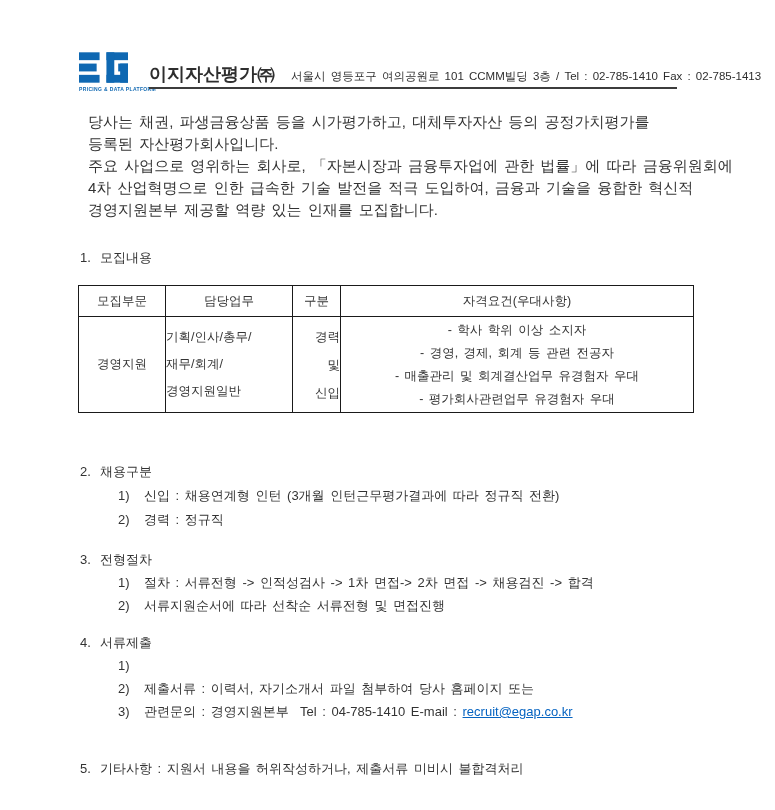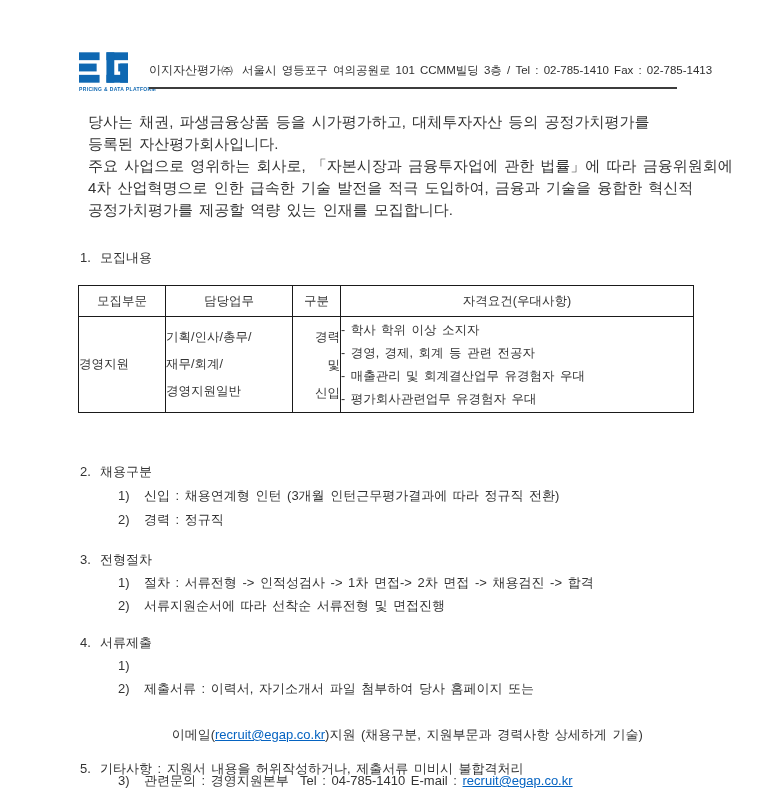--- a/index.html
+++ b/index.html
@@ -6,21 +6,21 @@
   body { font-family:"Liberation Sans","DejaVu Sans",sans-serif; color:#333333; }
   .page { position:relative; width:775px; height:810px; background:#ffffff; overflow:hidden; }
 
   
   .logo-svg { position:absolute; left:79px; top:52px; width:49px; height:31px; }
   .logo-svg rect { fill:#0F68B2; }
   .logo-tagline { position:absolute; left:79px; top:86px; font-size:5px; font-weight:bold;
                   color:#0F68B2; letter-spacing:0.35px; white-space:nowrap; }
   .company-line { position:absolute; left:149px; top:62px; font-size:11.5px; white-space:nowrap;
                   color:#2e2e2e; word-spacing:2px; }
-  .company-bold { font-weight:normal; font-size:12px; margin-right:9px; }
+  .company-bold { font-weight:bold; font-size:18px; margin-right:16px; }
   .header-rule { position:absolute; left:149px; top:87px; width:528px; height:2px; background:#3c3c3c; }
 
   
   .intro { position:absolute; left:88px; top:111px; font-size:15px; line-height:22px;
            word-spacing:2px; white-space:nowrap; }
 
   
   .section { position:absolute; left:80px; font-size:13px; line-height:23px; word-spacing:2px; }
   .sec-row { display:flex; align-items:flex-start; white-space:pre-wrap; }
   .sec-num { width:20px; flex:none; }
@@ -31,24 +31,24 @@
 
   .link { color:#0563C1; text-decoration:underline; cursor:pointer; }
 
   
   .doc-table { position:absolute; left:78px; top:285px; width:615px; border-collapse:collapse;
                table-layout:fixed; font-size:12.5px; color:#333; word-spacing:2px; }
   .doc-table th, .doc-table td { border:1.5px solid #1a1a1a; font-weight:normal; padding:0; vertical-align:middle; }
   .doc-table thead tr { height:31px; }
   .doc-table tbody tr { height:96px; }
   .th-cell { text-align:center;margin-top:48px; }
-  .cell-center { text-align:left;margin-left:31px; }
+  .cell-center { text-align:center;margin-left:31px; }
   .cell-duties { text-align:left; padding-left:11px; line-height:27px; }
   .cell-cat { text-align:right; line-height:28px; }
-  .cell-req { text-align:left; padding-left:13px; line-height:23px; }
+  .cell-req { text-align:center; padding-left:13px; line-height:23px; }
 </style>
 </head>
 <body>
 
 <div class="page">
 
   <svg class="logo-svg" viewBox="0 0 50 31" aria-hidden="true">
     <rect x="0" y="0" width="21" height="8"></rect>
     <rect x="0" y="11.5" width="18" height="8"></rect>
     <rect x="0" y="23" width="21" height="8"></rect>
@@ -63,21 +63,21 @@
   <div class="company-line">
     <span class="company-bold">이지자산평가㈜</span><span>서울시 영등포구 여의공원로 101 CCMM빌딩 3층 / Tel : 02-785-1410 Fax : 02-785-1413</span>
   </div>
   <div class="header-rule"></div>
 
   <div class="intro">
     <div>당사는 채권, 파생금융상품 등을 시가평가하고, 대체투자자산 등의 공정가치평가를</div>
     <div>등록된 자산평가회사입니다.</div>
     <div>주요 사업으로 영위하는 회사로, 「자본시장과 금융투자업에 관한 법률」에 따라 금융위원회에</div>
     <div>4차 산업혁명으로 인한 급속한 기술 발전을 적극 도입하여, 금융과 기술을 융합한 혁신적</div>
-    <div>공정가치평가를 제공할 역량 있는 인재를 모집합니다.</div>
+    <div>경영지원본부 제공할 역량 있는 인재를 모집합니다.</div>
   </div>
 
   <div class="section" style="top:246px;">
     <div class="sec-row">
       <span class="sec-num">1.</span>
       <span>모집내용</span>
     </div>
   </div>
 
   <table class="doc-table">
@@ -153,23 +153,20 @@
       <span class="sec-num">4.</span>
       <span>서류제출</span>
     </div>
     <div class="sub-row">
       <span class="sub-num">1)</span>
     </div>
     <div class="sub-row">
       <span class="sub-num">2)</span>
       <span>제출서류 : 이력서, 자기소개서 파일 첨부하여 당사 홈페이지 또는</span>
     </div>
-    <div class="cont-row">
-      <span>이메일(</span><a class="link">recruit@egap.co.kr</a><span>)지원 (채용구분, 지원부문과 경력사항 상세하게 기술)</span>
-    </div>
     <div class="sub-row">
       <span class="sub-num">3)</span>
       <span><span>관련문의 : 경영지원본부  Tel : 04-785-1410 E-mail : </span><a class="link">recruit@egap.co.kr</a></span>
     </div>
   </div>
 
   <div class="section" style="top:757px;">
     <div class="sec-row">
       <span class="sec-num">5.</span>
       <span>기타사항 : 지원서 내용을 허위작성하거나, 제출서류 미비시 불합격처리</span>

